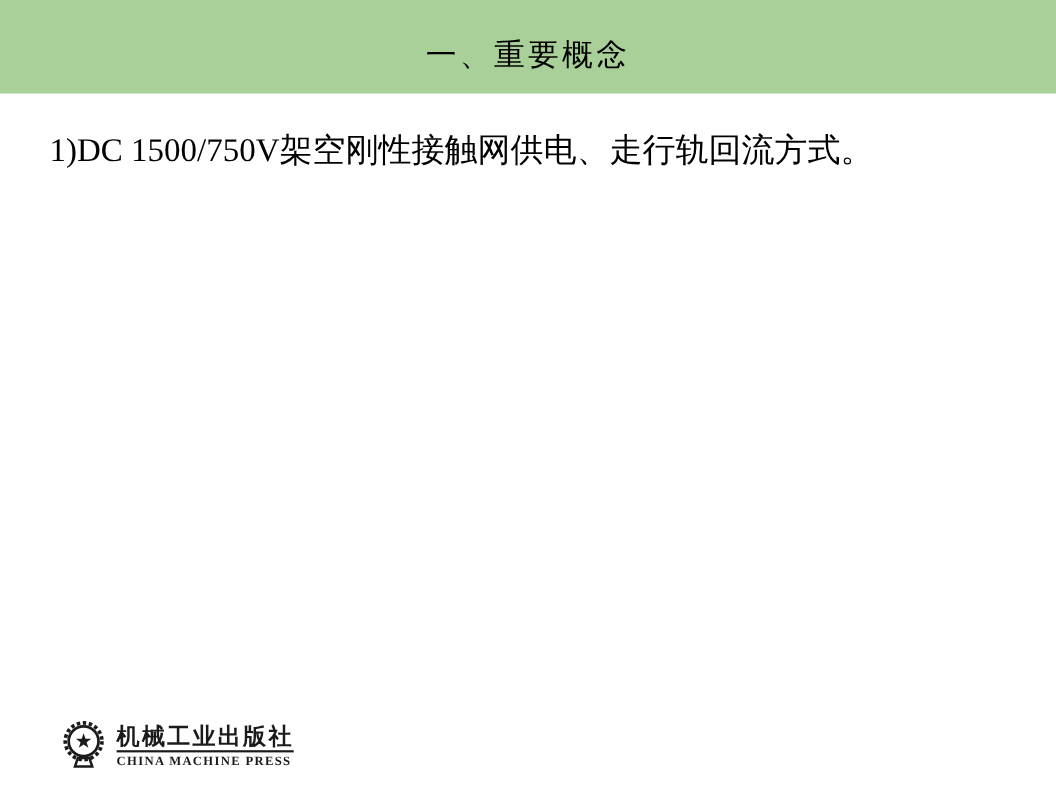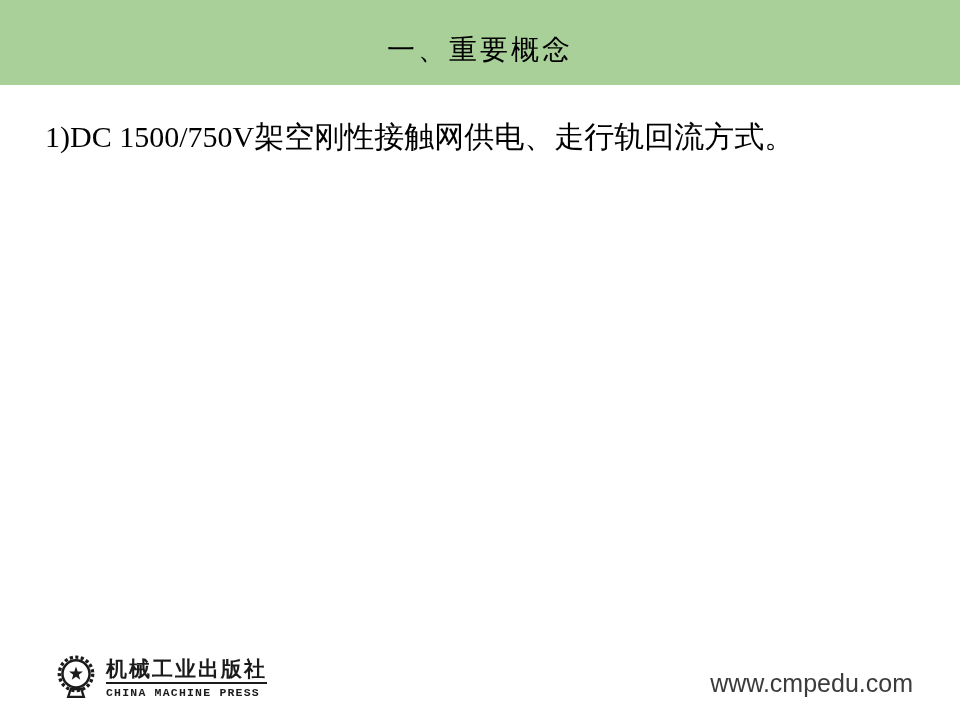--- a/index.html
+++ b/index.html
@@ -69,21 +69,21 @@
     font-weight: bold;
     font-size: 21px;
     letter-spacing: 2px;
     color: #1b1b1b;
     border-bottom: 2px solid #1b1b1b;
     padding-bottom: 1px;
     line-height: 1.05;
     white-space: nowrap;
   }
   .logo-en {
-    font-family: Liberation Mono, monospace;
+    font-family: Liberation Serif, serif;
     font-weight: bold;
     font-size: 11.5px;
     letter-spacing: 1.2px;
     color: #1b1b1b;
     margin-top: 2px;
     white-space: nowrap;
   }
   .website {
     position: absolute;
     right: 47px;
@@ -119,15 +119,14 @@
 
         <path d="M17 34.5 L27 34.5 L29.5 42 L14.5 42 Z" fill="none" stroke="#1b1b1b" stroke-width="2.2"></path>
       </svg>
     </span>
     <span class="logo-text">
       <span class="logo-cn">机械工业出版社</span>
       <span class="logo-en">CHINA MACHINE PRESS</span>
     </span>
   </div>
 
-  <div class="website">www.cmpedu.com</div>
 
 </div>
 
 </body></html>

